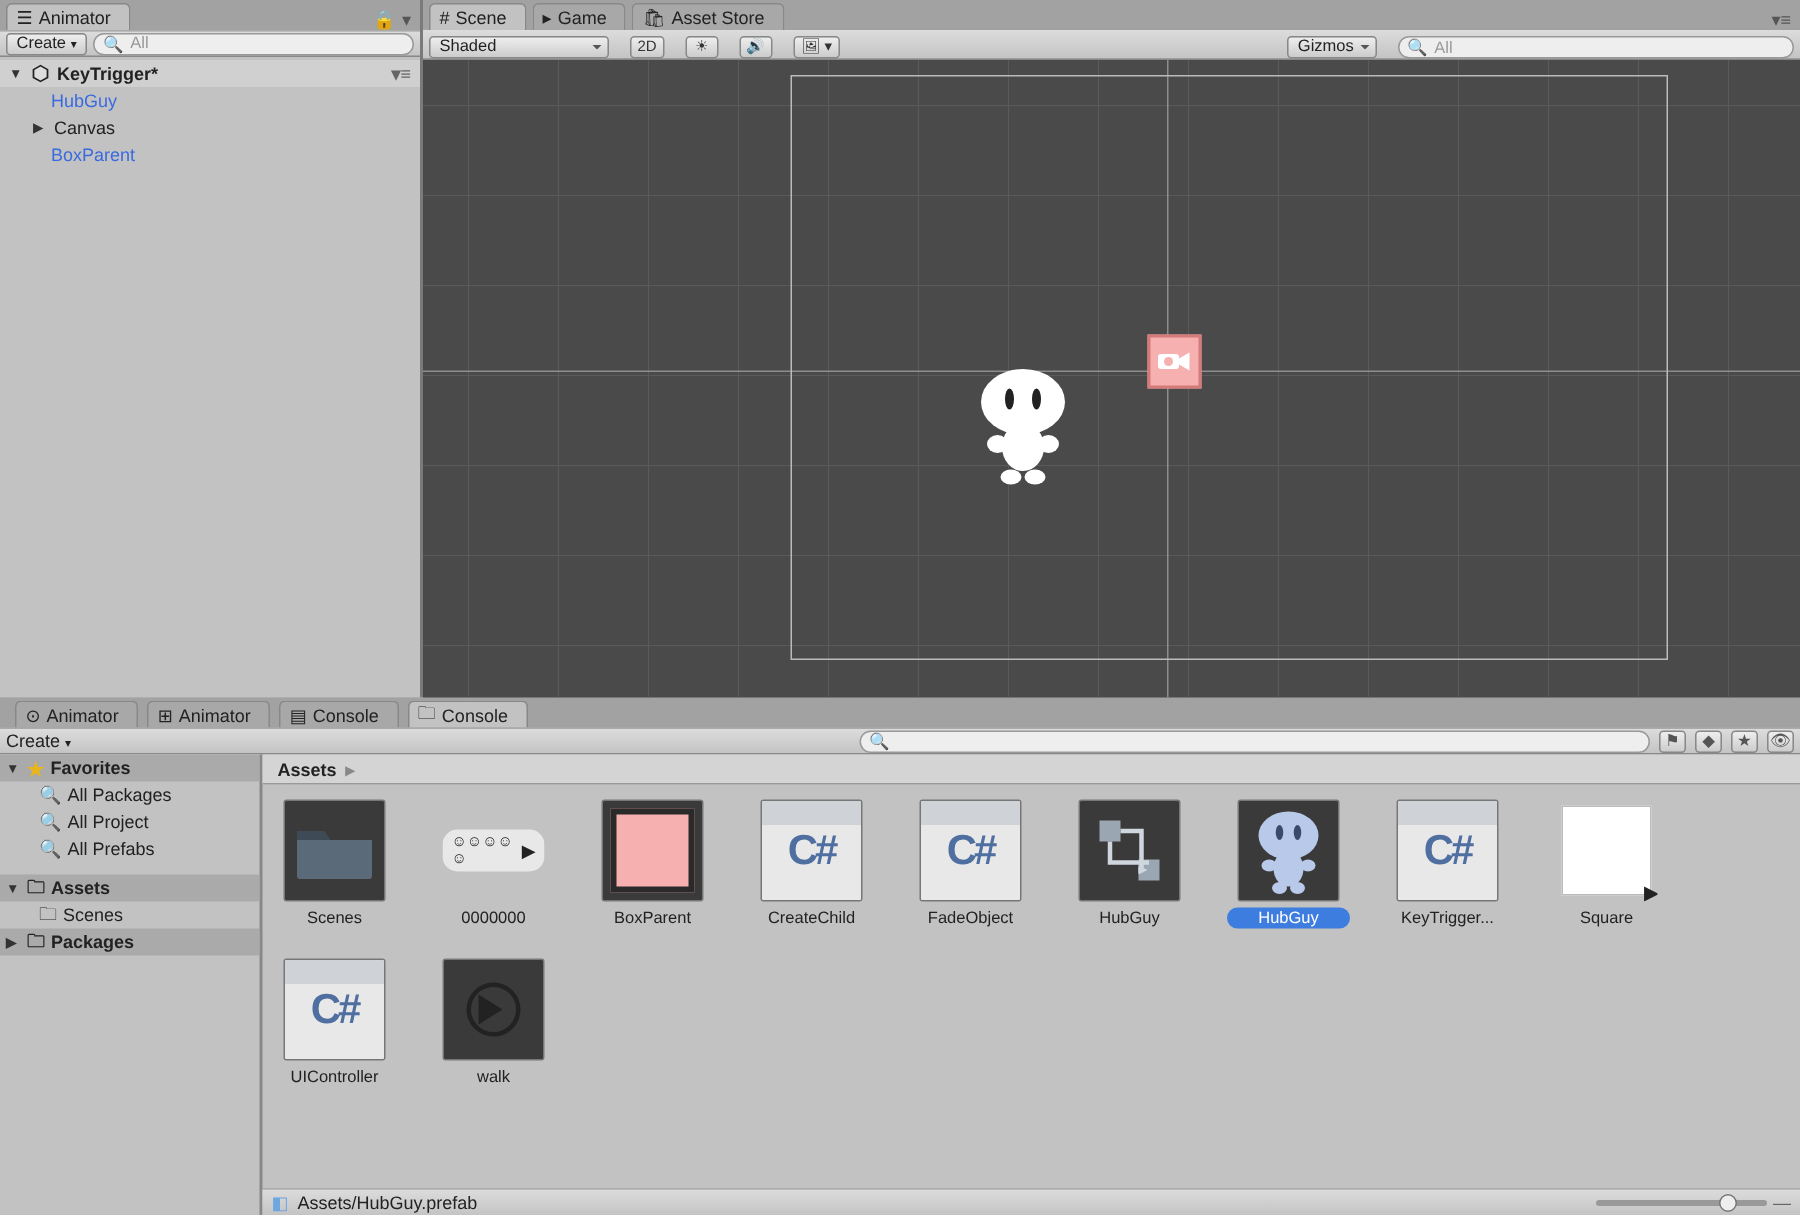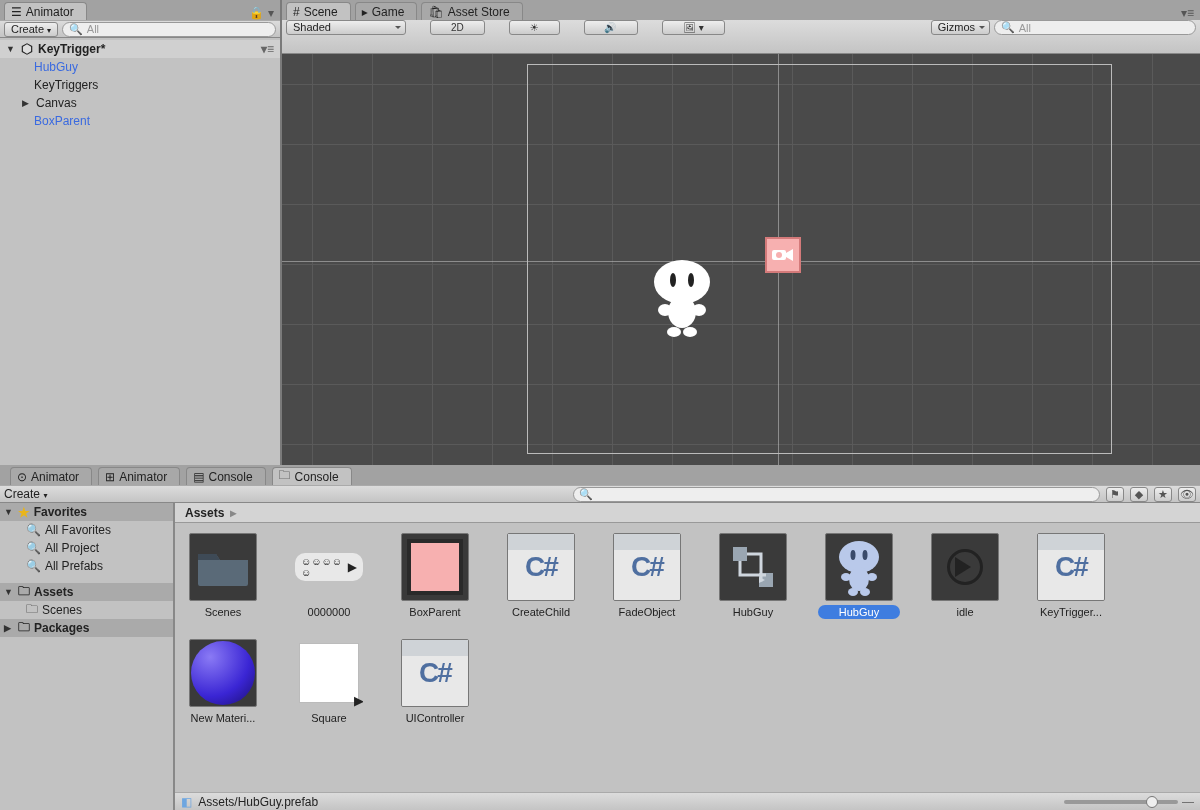--- a/index.html
+++ b/index.html
@@ -24,24 +24,24 @@
 .tree-row { height: 18px; display: flex; align-items: center; padding-left: 6px; gap: 4px; font-size: 12px; }
 .tree-row.head { background: #d0d0d0; font-weight: bold; }
 .tree-row .fold { width: 10px; color: #333; font-size: 9px; }
 .tree-row.child { padding-left: 34px; }
 .tree-row.child.hasfold { padding-left: 22px; }
 .link { color: #3a6ae0; }
 .unity-icon { width: 14px; height: 14px; }
 
 
 .sceneside { flex: 1; display: flex; flex-direction: column; background: #a2a2a2; }
-.scene-toolbar { height: 34px; background: linear-gradient(#dcdcdc,#c4c4c4); border-bottom: 1px solid #888; display: flex; align-items: flex-start; gap: 4px; padding: 0 4px; }
+.scene-toolbar { height: 20px; background: linear-gradient(#dcdcdc,#c4c4c4); border-bottom: 1px solid #888; display: flex; align-items: flex-end; gap: 14px; padding: 0 4px; }
 .scene-toolbar .dd { background: linear-gradient(#eee,#ccc); border: 1px solid #888; border-radius: 3px; height: 15px; font-size: 11px; padding: 0 14px 0 6px; line-height: 13px; position: relative; }
 .scene-toolbar .dd::after { content: ""; position: absolute; right: 4px; top: 5px; border: 3px solid transparent; border-top-color: #555; }
-.scene-toolbar .tgl { background: linear-gradient(#eee,#ccc); border: 1px solid #888; border-radius: 3px; height: 15px; min-width: 22px; font-size: 10px; line-height: 13px; text-align: center; padding: 0 20px; color: #333; margin-left: 20px; }
+.scene-toolbar .tgl { background: linear-gradient(#eee,#ccc); border: 1px solid #888; border-radius: 3px; height: 15px; min-width: 22px; font-size: 10px; line-height: 13px; text-align: center; padding: 0 4px; color: #333; }
 .scene-toolbar .sep { width: 6px; }
 .scene-view { flex: 1; background: #4a4a4a; position: relative; overflow: hidden; }
 .grid { position: absolute; inset: 0; background-image:
   linear-gradient(#5a5a5a 1px, transparent 1px),
   linear-gradient(90deg,#5a5a5a 1px, transparent 1px);
   background-size: 60px 60px; background-position: -30px -30px; }
 .cam-rect { position: absolute; border: 1px solid #bbb; left: 245px; top: 10px; width: 585px; height: 390px; }
 .axis-v { position: absolute; left: 496px; top: 0; bottom: 0; width: 1px; background: #bbb; opacity: .6; }
 .axis-h { position: absolute; left: 0; right: 0; top: 207px; height: 1px; background: #bbb; opacity: .6; }
 .character { position: absolute; left: 365px; top: 200px; width: 70px; height: 85px; }
@@ -115,23 +115,20 @@
           <svg class="unity-icon" viewBox="0 0 24 24">
               <path fill="#222" d="M12 2l9 5v10l-9 5-9-5V7z"></path>
               <path fill="#ddd" d="M12 4l7 4v8l-7 4-7-4V8z"></path>
             </svg>
           <span>KeyTrigger*</span>
           <span style="margin-left:auto;padding-right:6px;color:#666">▾≡</span>
         </div>
         <div id="hier-items">
             <div class="tree-row child">
               <span class="link">HubGuy</span>
-            </div>
-            <div class="tree-row child">
-              <span>KeyTriggers</span>
             </div>
             <div class="tree-row child hasfold">
               <span class="fold">▶</span>
               <span>Canvas</span>
             </div>
             <div class="tree-row child">
               <span class="link">BoxParent</span>
             </div>
           </div>
       </div>
@@ -231,21 +228,21 @@
     <div class="project-body">
       <div class="project-tree">
         <div class="ptrow head">
             <span class="fold">▼</span>
             <span class="star">★</span>
             <span>Favorites</span>
           </div>
         <div id="fav-items">
             <div class="ptrow child">
               <span class="lens">🔍</span>
-              <span>All Favorites</span>
+              <span>All Packages</span>
             </div>
             <div class="ptrow child">
               <span class="lens">🔍</span>
               <span>All Project</span>
             </div>
             <div class="ptrow child">
               <span class="lens">🔍</span>
               <span>All Prefabs</span>
             </div>
           </div>
@@ -335,56 +332,50 @@
                   <ellipse cx="28" cy="42" rx="10" ry="12" fill="#b9c9ea"></ellipse>
                   <ellipse cx="15" cy="40" rx="5" ry="4" fill="#b9c9ea"></ellipse>
                   <ellipse cx="41" cy="40" rx="5" ry="4" fill="#b9c9ea"></ellipse>
                   <ellipse cx="22" cy="55" rx="5" ry="4" fill="#b9c9ea"></ellipse>
                   <ellipse cx="34" cy="55" rx="5" ry="4" fill="#b9c9ea"></ellipse>
                 </svg>
               </div>
               <div class="asset-label">HubGuy</div>
             </div>
             <div class="asset">
-              <div class="thumb">
-                <div class="playcircle"></div>
-              </div>
-              <div class="asset-label">idle</div>
-            </div>
-            <div class="asset">
               <div class="thumb" style="background: rgb(232, 232, 232);">
                 <div class="csicon">
                   <div class="top"></div>
                   <span>C#</span>
                 </div>
               </div>
               <div class="asset-label">KeyTrigger...</div>
             </div>
             <div class="asset">
-              <div class="thumb">
-                <div class="sphere"></div>
-              </div>
-              <div class="asset-label">New Materi...</div>
-            </div>
-            <div class="asset">
               <div class="thumb" style="background: transparent; border: none;">
                 <div style="width:60px;height:60px;background:#fff;border:1px solid #bbb;position:relative">
                   <span style="position:absolute;right:-6px;bottom:-6px;font-size:13px">▶</span>
                 </div>
               </div>
               <div class="asset-label">Square</div>
             </div>
             <div class="asset">
               <div class="thumb" style="background: rgb(232, 232, 232);">
                 <div class="csicon">
                   <div class="top"></div>
                   <span>C#</span>
                 </div>
               </div>
               <div class="asset-label">UIController</div>
+            </div>
+            <div class="asset">
+              <div class="thumb">
+                <div class="playcircle"></div>
+              </div>
+              <div class="asset-label">walk</div>
             </div>
           </div>
         <div class="statusbar">
           <span style="color:#6ea6e0">◧</span>
           <span>Assets/HubGuy.prefab</span>
           <div class="slider">
               <div class="track">
                 <div class="knob"></div>
               </div>
               <span style="color:#666">—</span>

